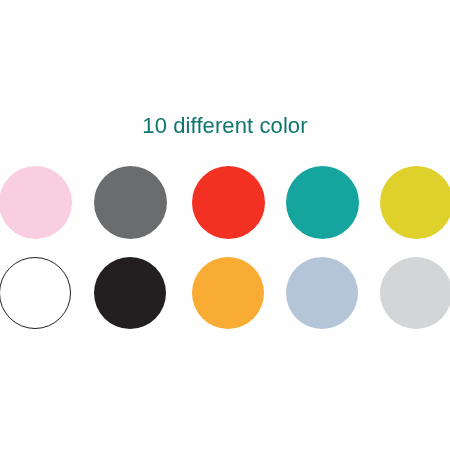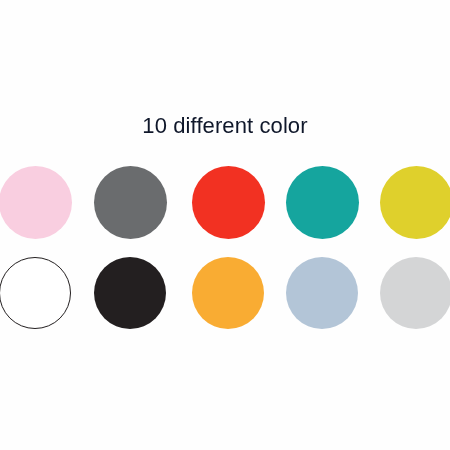--- a/index.html
+++ b/index.html
@@ -73,21 +73,21 @@
   .swatch.outlined {
     background: #ffffff;
     border: 1.5px solid #231f20;
   }
 </style>
 </head>
 <body style="background: rgb(254, 254, 254);">
 
 <div id="palette-figure" style="background: rgb(254, 254, 254);">
 
-  <div id="palette-title" style="color: #0f172a;">10 different color</div>
+  <div id="palette-title" style="color: #0f766e;">10 different color</div>
 
   <div class="swatch-row" id="swatch-row-1">
     <div class="swatch col-1" title="pink" style="background: rgb(249, 206, 224);"></div>
     <div class="swatch col-2" title="gray" style="background: rgb(106, 108, 110);"></div>
     <div class="swatch col-3" title="red" style="background: rgb(242, 49, 34);"></div>
     <div class="swatch col-4" title="teal" style="background: rgb(21, 165, 158);"></div>
     <div class="swatch col-5" title="yellow" style="background: rgb(223, 208, 44);"></div>
   </div>
 
   <div class="swatch-row" id="swatch-row-2">

